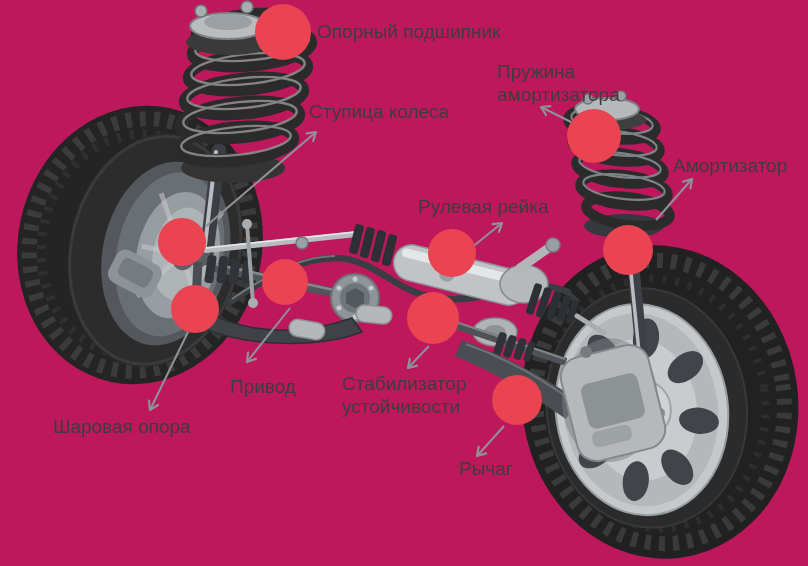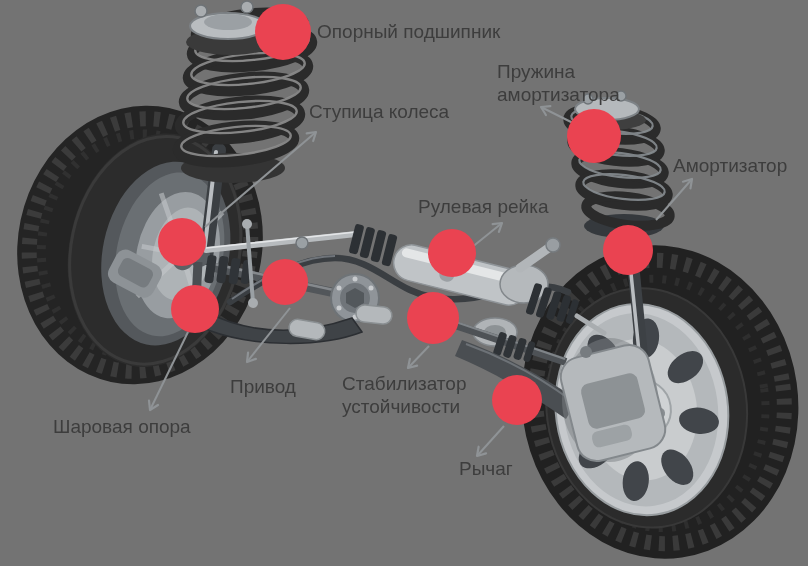--- a/index.html
+++ b/index.html
@@ -1,16 +1,16 @@
 <!DOCTYPE html>
 <html lang="ru"><head>
 <meta charset="utf-8">
 <style>
   html,body{margin:0;padding:0;background:#ffffff;}
-  .stage{position:relative;width:808px;height:566px;background:#737373;overflow:hidden;}
+  .stage{position:relative;width:808px;height:566px;background:#be185d;overflow:hidden;}
   .stage svg{display:block;}
   #diagram-svg text{
     font-family:"Liberation Sans", sans-serif;
     font-weight:400;
   }
 </style>
 </head>
 <body>
 
 <div class="stage">

